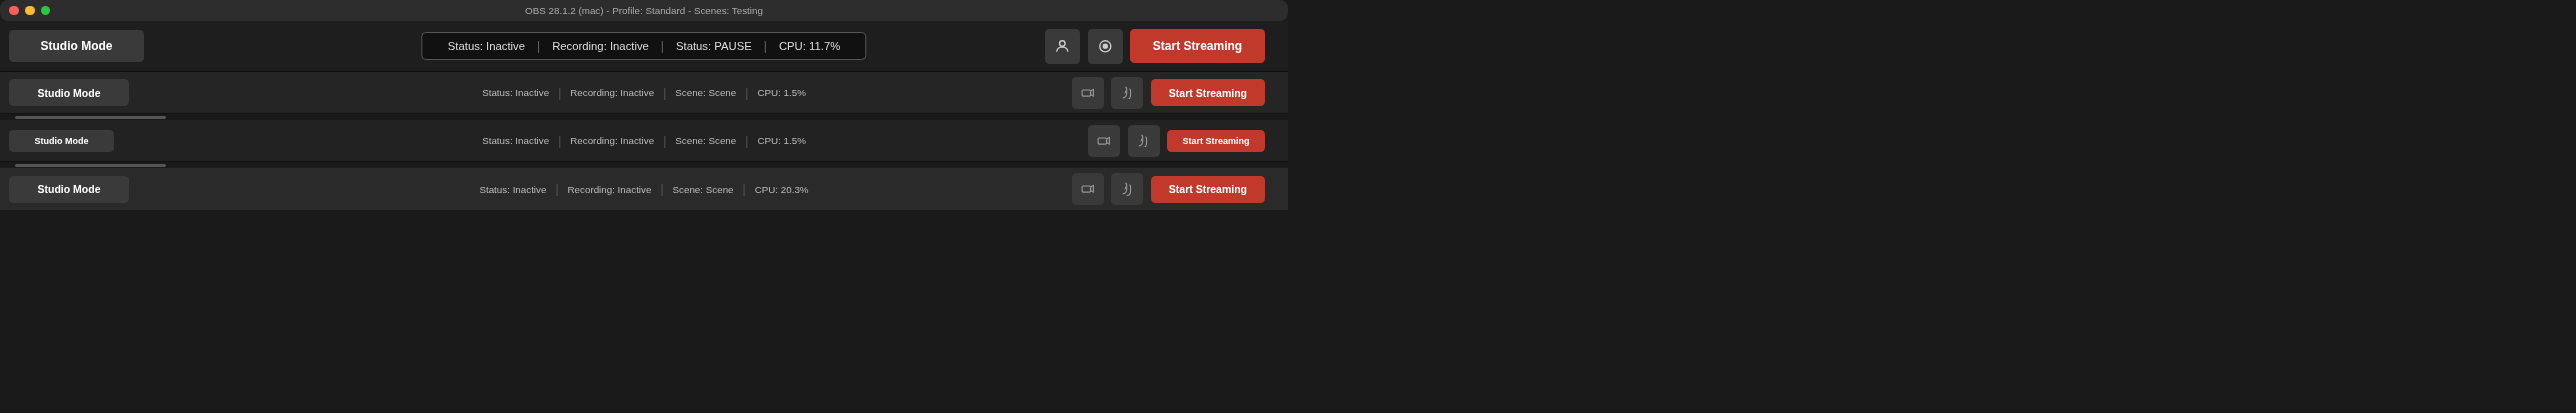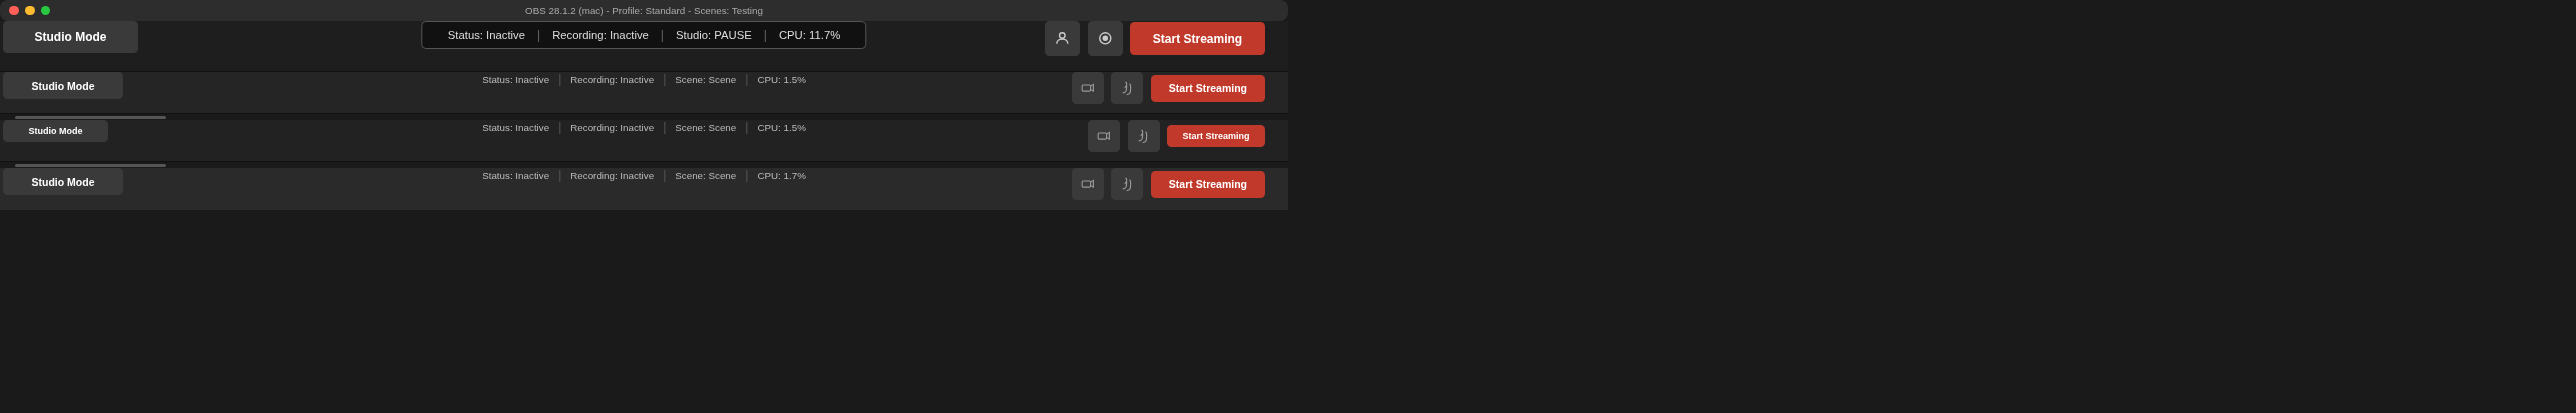--- a/index.html
+++ b/index.html
@@ -46,22 +46,22 @@
     .tl-maximize { background: #28c840; }
 
     .title-text {
       color: #aaa;
       font-size: 9.8px;
     }
 
     
     .obs-row {
       display: flex;
-      align-items: flex-start;
-      padding: 0 3px;
+      align-items: center;
+      padding: 0 9px;
       height: 51px;
       position: relative;
     }
 
     .obs-row-1 {
       background: #1e1e1e;
       border-bottom: 0.8px solid #111;
     }
 
     .obs-row-2 {
@@ -241,21 +241,21 @@
 </div>
 
 <div class="obs-row obs-row-1">
   <button class="studio-mode-btn-main">Studio Mode</button>
 
   <div class="status-bar status-bar-main">
     <span class="status-item status-item-main">Status: Inactive</span>
     <span class="status-divider status-divider-main">|</span>
     <span class="status-item status-item-main">Recording: Inactive</span>
     <span class="status-divider status-divider-main">|</span>
-    <span class="status-item status-item-main">Studio: PAUSE</span>
+    <span class="status-item status-item-main">Status: PAUSE</span>
     <span class="status-divider status-divider-main">|</span>
     <span class="status-item status-item-main">CPU: 11.7%</span>
   </div>
 
   <div class="right-controls">
     <button class="icon-btn-main">
       <svg width="16.6" height="16.6" viewBox="0 0 24 24" fill="none" stroke="#ccc" stroke-width="2">
         <circle cx="12" cy="8" r="4"></circle>
         <path d="M4 20c0-4 3.6-7 8-7s8 3 8 7"></path>
       </svg>
@@ -343,21 +343,21 @@
 <div class="obs-row obs-row-4">
   <button class="studio-mode-btn">Studio Mode</button>
 
   <div class="status-bar-small">
     <span class="status-item-small">Status: Inactive</span>
     <span class="status-divider-small">|</span>
     <span class="status-item-small">Recording: Inactive</span>
     <span class="status-divider-small">|</span>
     <span class="status-item-small">Scene: Scene</span>
     <span class="status-divider-small">|</span>
-    <span class="status-item-small">CPU: 1.7%</span>
+    <span class="status-item-small">CPU: 20.3%</span>
   </div>
 
   <div class="right-controls">
     <button class="icon-btn">
       <svg width="13.5" height="13.5" viewBox="0 0 24 24" fill="none" stroke="#999" stroke-width="2">
         <rect x="2" y="7" width="15" height="11" rx="2"></rect>
         <path d="M17 9l5-3v12l-5-3"></path>
       </svg>
     </button>
     <button class="icon-btn">

